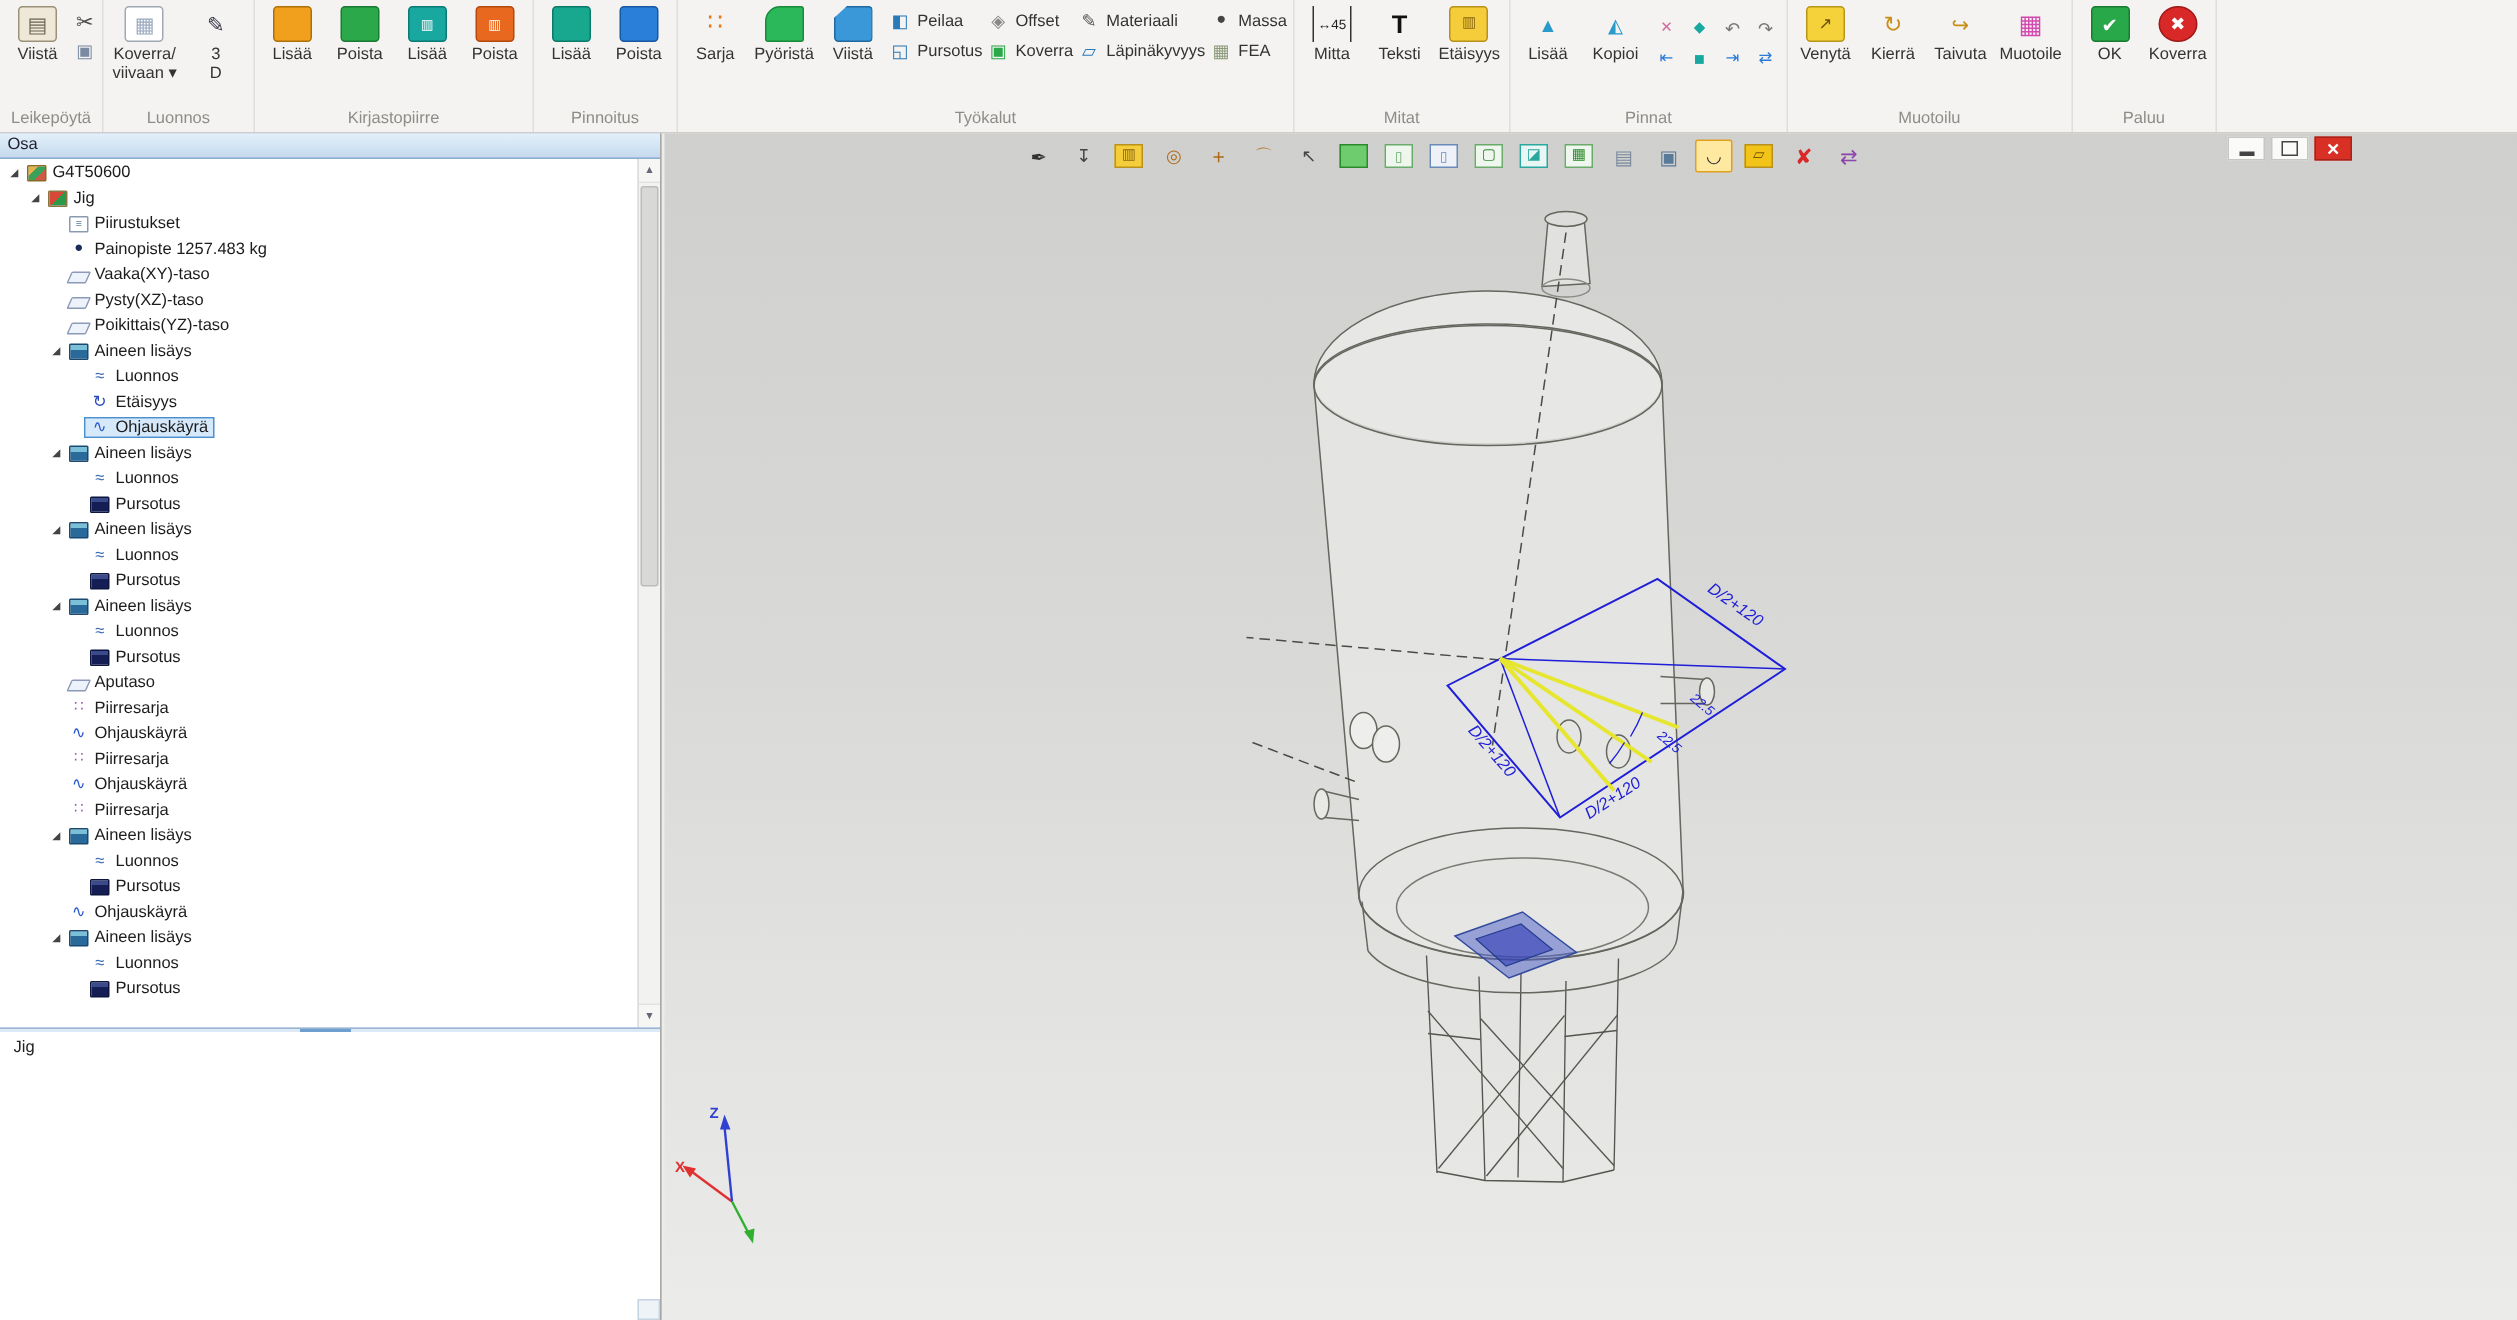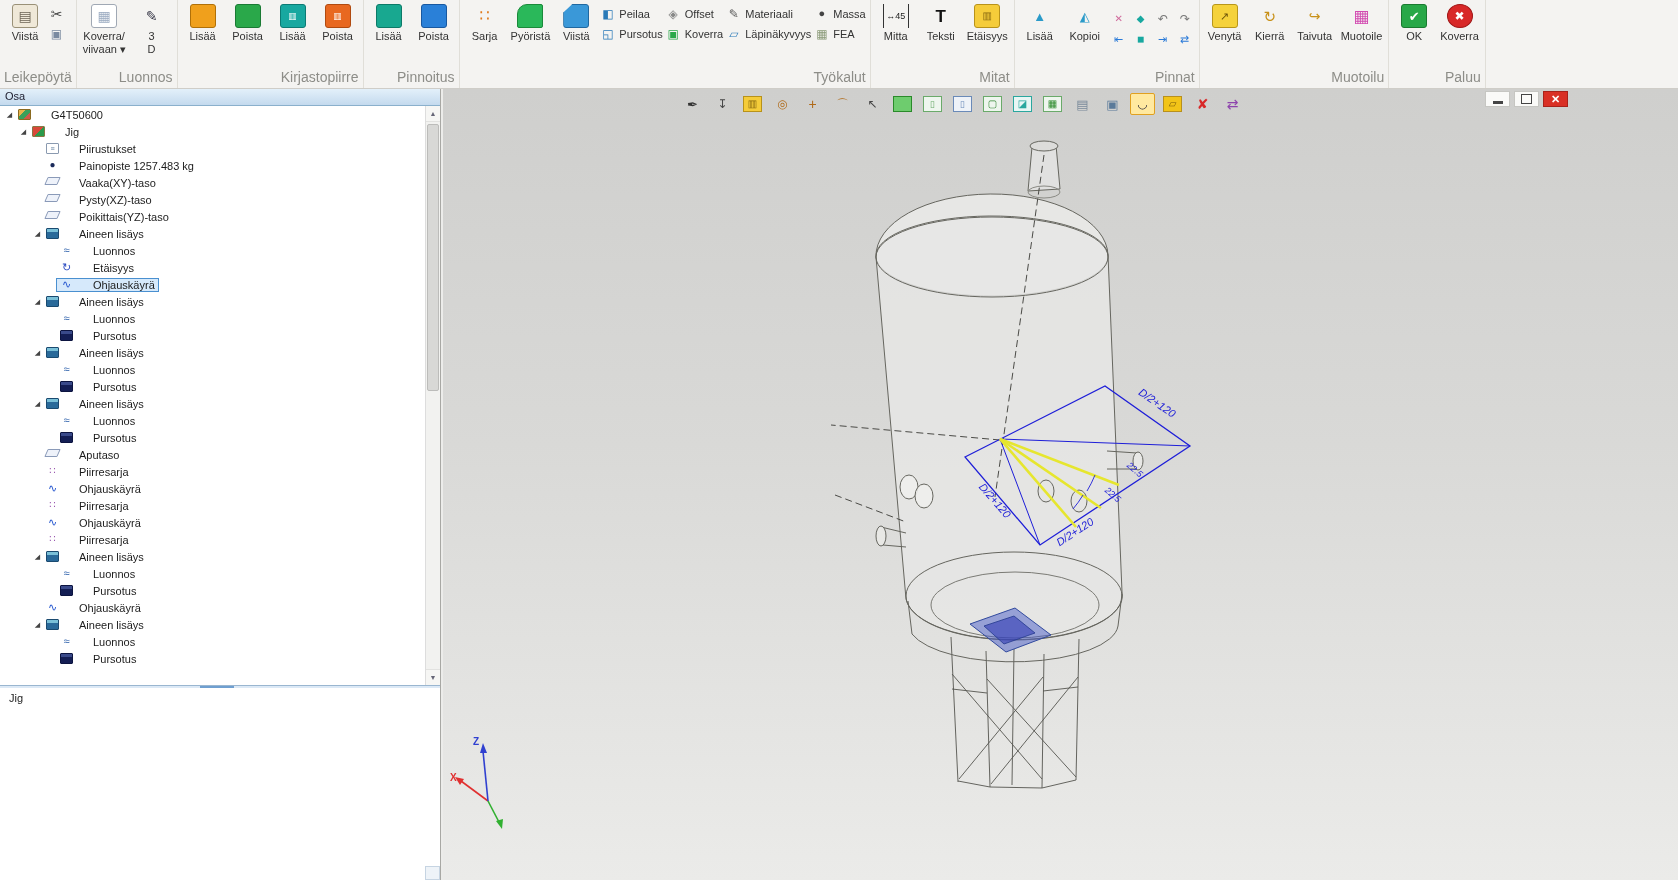--- a/index.html
+++ b/index.html
@@ -8,21 +8,21 @@
   
   .ribbon{position:absolute;top:0;left:0;width:1678px;height:89px;background:#f4f3f1;border-bottom:1px solid #cfcdc8;display:flex;box-sizing:border-box}
   .rb-group{display:flex;flex-direction:column;border-right:1px solid #e0ded8;padding:2px 4px 0;box-sizing:border-box}
   .rb-items{flex:1;display:flex;align-items:flex-start;gap:3px}
   .rb-large{display:flex;flex-direction:column;align-items:center;min-width:38px;padding:2px 2px;font-size:11px;color:#333;text-align:center;cursor:default}
   .rb-label{white-space:pre-line;line-height:1.18;font-size:11px;margin-top:2px}
   .rb-col{display:flex;flex-direction:column;gap:7px;padding-top:5px}
   .rb-small{display:flex;align-items:center;gap:4px;font-size:11px;color:#333;cursor:default}
   .rb-grid{display:grid;grid-template-columns:repeat(4,20px);grid-auto-rows:19px;gap:2px;padding-top:7px}
   .rb-tiny{display:flex;align-items:center;justify-content:center}
-  .rb-group-label{text-align:right;font-size:14px;color:#8d8d88;padding:3px 0 3px}
+  .rb-group-label{text-align:center;font-size:11px;color:#8d8d88;padding:3px 0 3px}
 
   
   .ico{display:inline-flex;align-items:center;justify-content:center;line-height:1;box-sizing:border-box;flex:none}
   .ico-lg{width:26px;height:24px;font-size:14px;border-radius:3px}
   .ico-sm{width:15px;height:13px;font-size:10px;border-radius:2px}
   .ico-tn{width:16px;height:15px;font-size:10px;border-radius:2px}
   .ico-vp{width:19px;height:16px;font-size:12px}
   .ico-tr{width:13px;height:11px;font-size:9px;border-radius:1px}
   .ico-fillet{border-radius:10px 2px 2px 2px}
   .ico-chamfer{clip-path:polygon(35% 0,100% 0,100% 100%,0 100%,0 35%)}
@@ -30,21 +30,21 @@
   .ico-text{font-weight:bold}
   .ico-exit{border-radius:50%}
   .ico-plane{width:13px !important;height:8px !important;border:1px solid #8a9ab8;background:#eef2fa;transform:skewX(-24deg)}
 
   
   .left-panel{position:absolute;top:89px;left:0;width:441px;height:791px;background:#c4b5fd;border-right:1px solid #a8a8a4;box-sizing:border-box}
   .panel-title{height:17px;background:linear-gradient(#e3f0fa,#c4daee);border-bottom:1px solid #8ab0cc;font-size:11px;color:#223;padding:1px 5px;box-sizing:border-box}
   .tree{position:absolute;top:17px;left:0;right:15px;height:579px;overflow:hidden;background:#fff}
   .tree-row{height:17px;display:flex;align-items:center;font-size:11px;color:#1c1c1c;white-space:nowrap}
   .tree-arrow{width:11px;font-size:7px;color:#444;text-align:center;flex:none}
-  .row-inner{display:flex;align-items:flex-start;gap:20px;padding:0 3px}
+  .row-inner{display:flex;align-items:flex-end;gap:4px;padding:0 3px}
   .tree-row.sel .row-inner{background:#d6e9fb;outline:1px solid #4a90d0}
   .vscroll{position:absolute;top:17px;right:0;width:15px;height:579px;background:#f2f2f0;border-left:1px solid #ddd;box-sizing:border-box}
   .vs-btn{height:15px;display:flex;align-items:center;justify-content:center;font-size:7px;color:#667;background:#f6f6f4;border-bottom:1px solid #e2e2e0;cursor:default}
   .vs-btn.bottom{position:absolute;bottom:0;left:0;right:0;border-top:1px solid #e2e2e0;border-bottom:none}
   .vs-thumb{position:absolute;left:1px;right:1px;top:18px;height:265px;background:#d8d8d6;border:1px solid #bcbcba;border-radius:2px}
   .splitter{position:absolute;left:0;right:0;top:596px;height:3px;background:#dce9f6;border-top:1px solid #9ab6d0}
   .splitter:after{content:"";position:absolute;left:200px;top:0;width:34px;height:2px;background:#6f9fd0}
   .bottom-panel{position:absolute;left:0;right:0;top:599px;height:192px;background:#fff;font-size:11px;color:#222;padding:4px 9px;box-sizing:border-box}
   .corner-box{position:absolute;right:0;bottom:0;width:15px;height:14px;background:#eef3f8;border:1px solid #c6d4e2;box-sizing:border-box}
 

